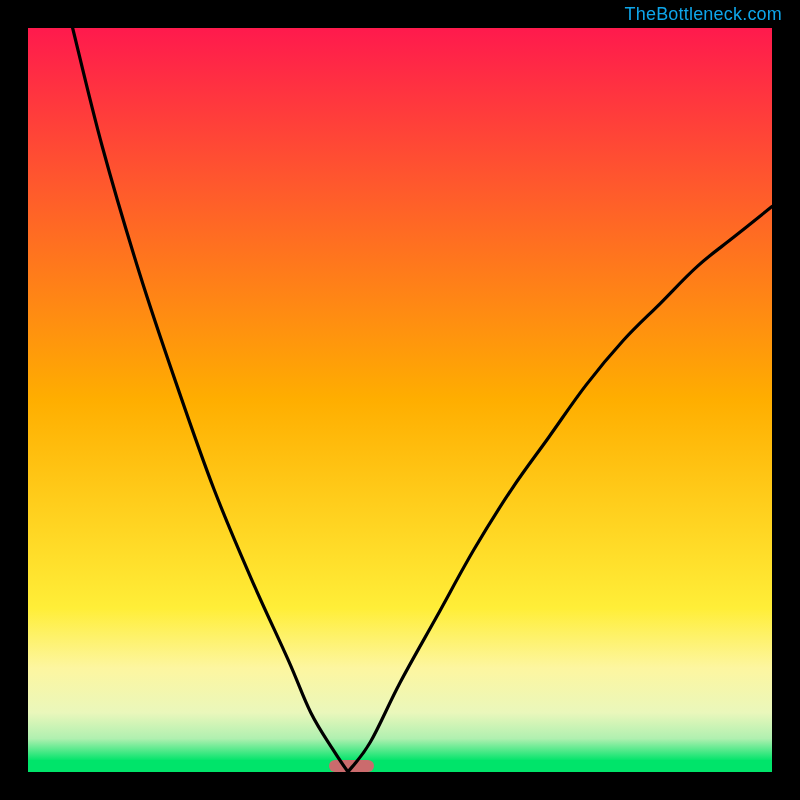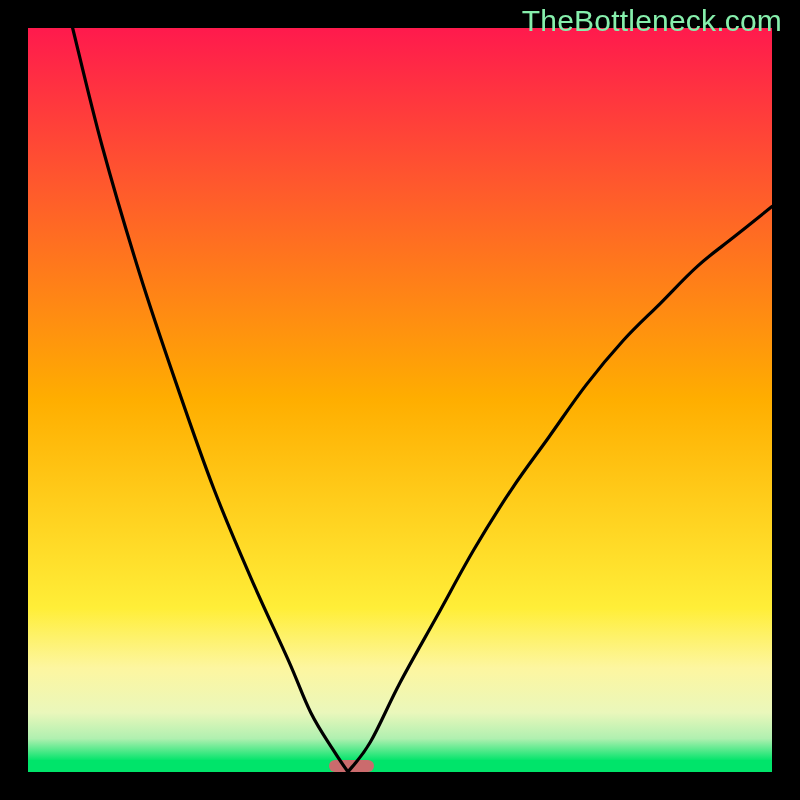--- a/index.html
+++ b/index.html
@@ -14,22 +14,22 @@
   .frame {
     position: relative;
     width: 800px;
     height: 800px;
     background: #000;
   }
   .watermark {
     position: absolute;
     top: 4px;
     right: 18px;
-    color: #86efac;
-    font-size: 30px;
+    color: #0ea5e9;
+    font-size: 18px;
     font-weight: 500;
     letter-spacing: 0.2px;
     z-index: 50;
   }
   .plot {
     position: absolute;
     left: 28px;
     top: 28px;
     width: 744px;
     height: 744px;

